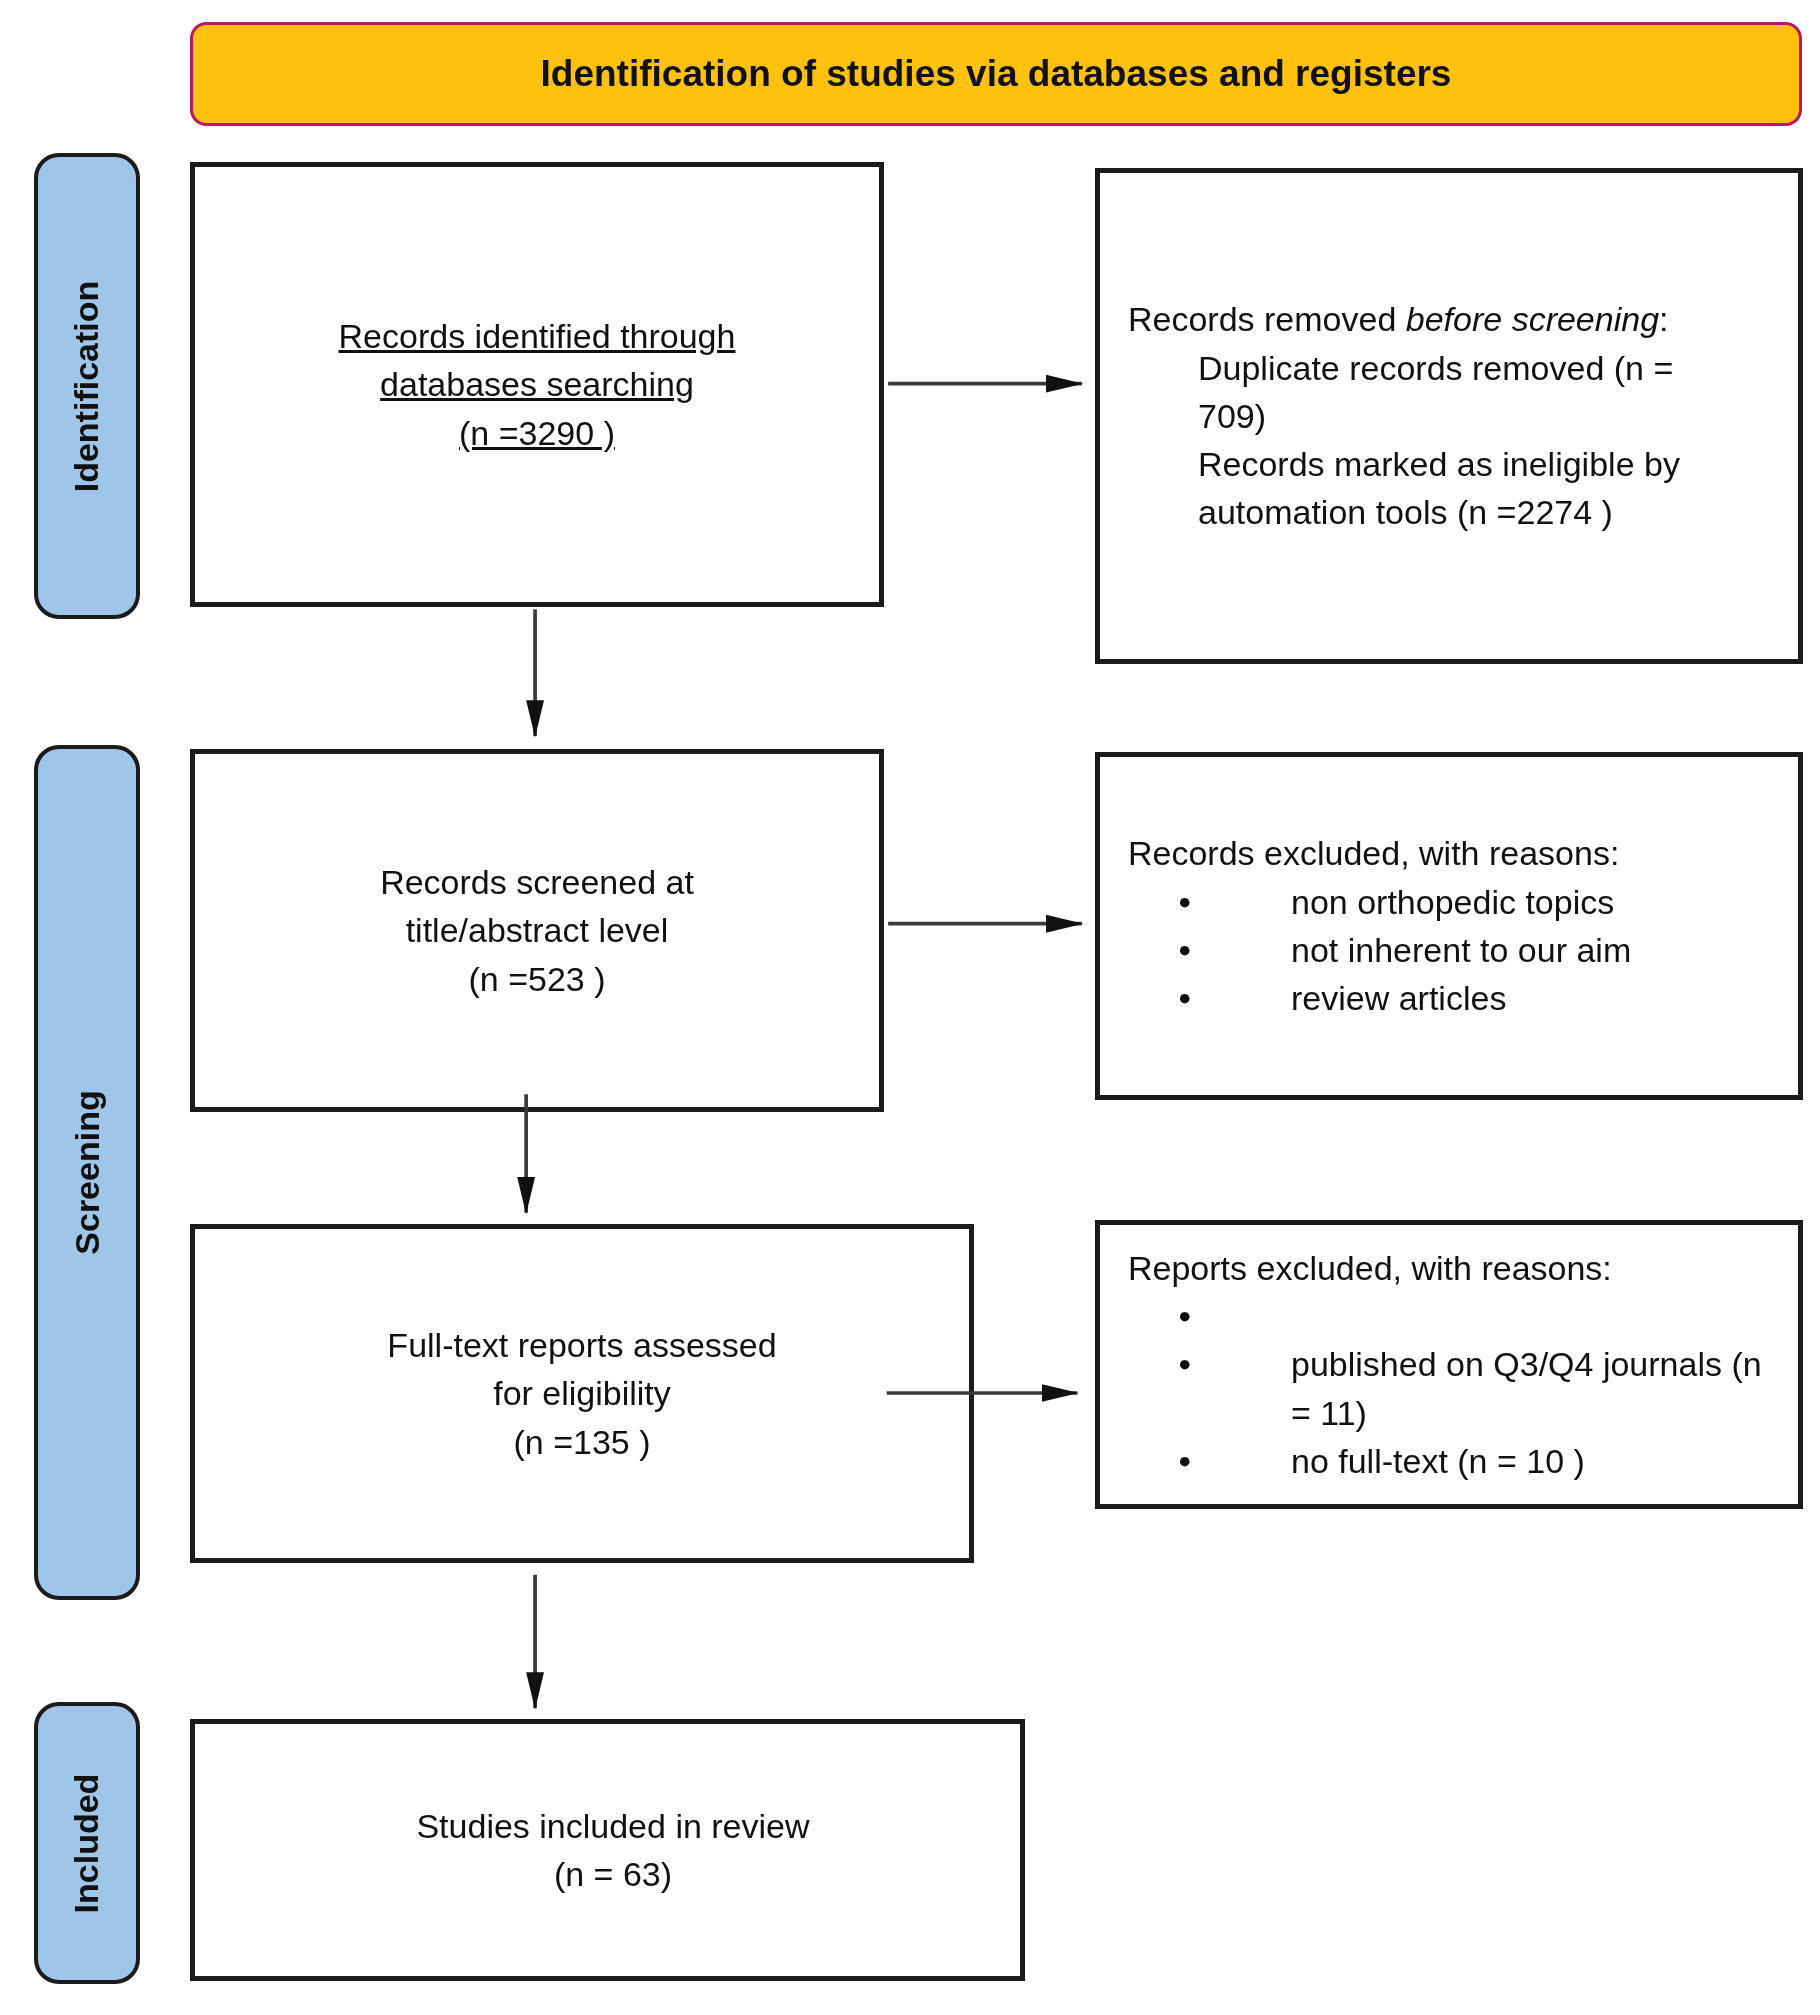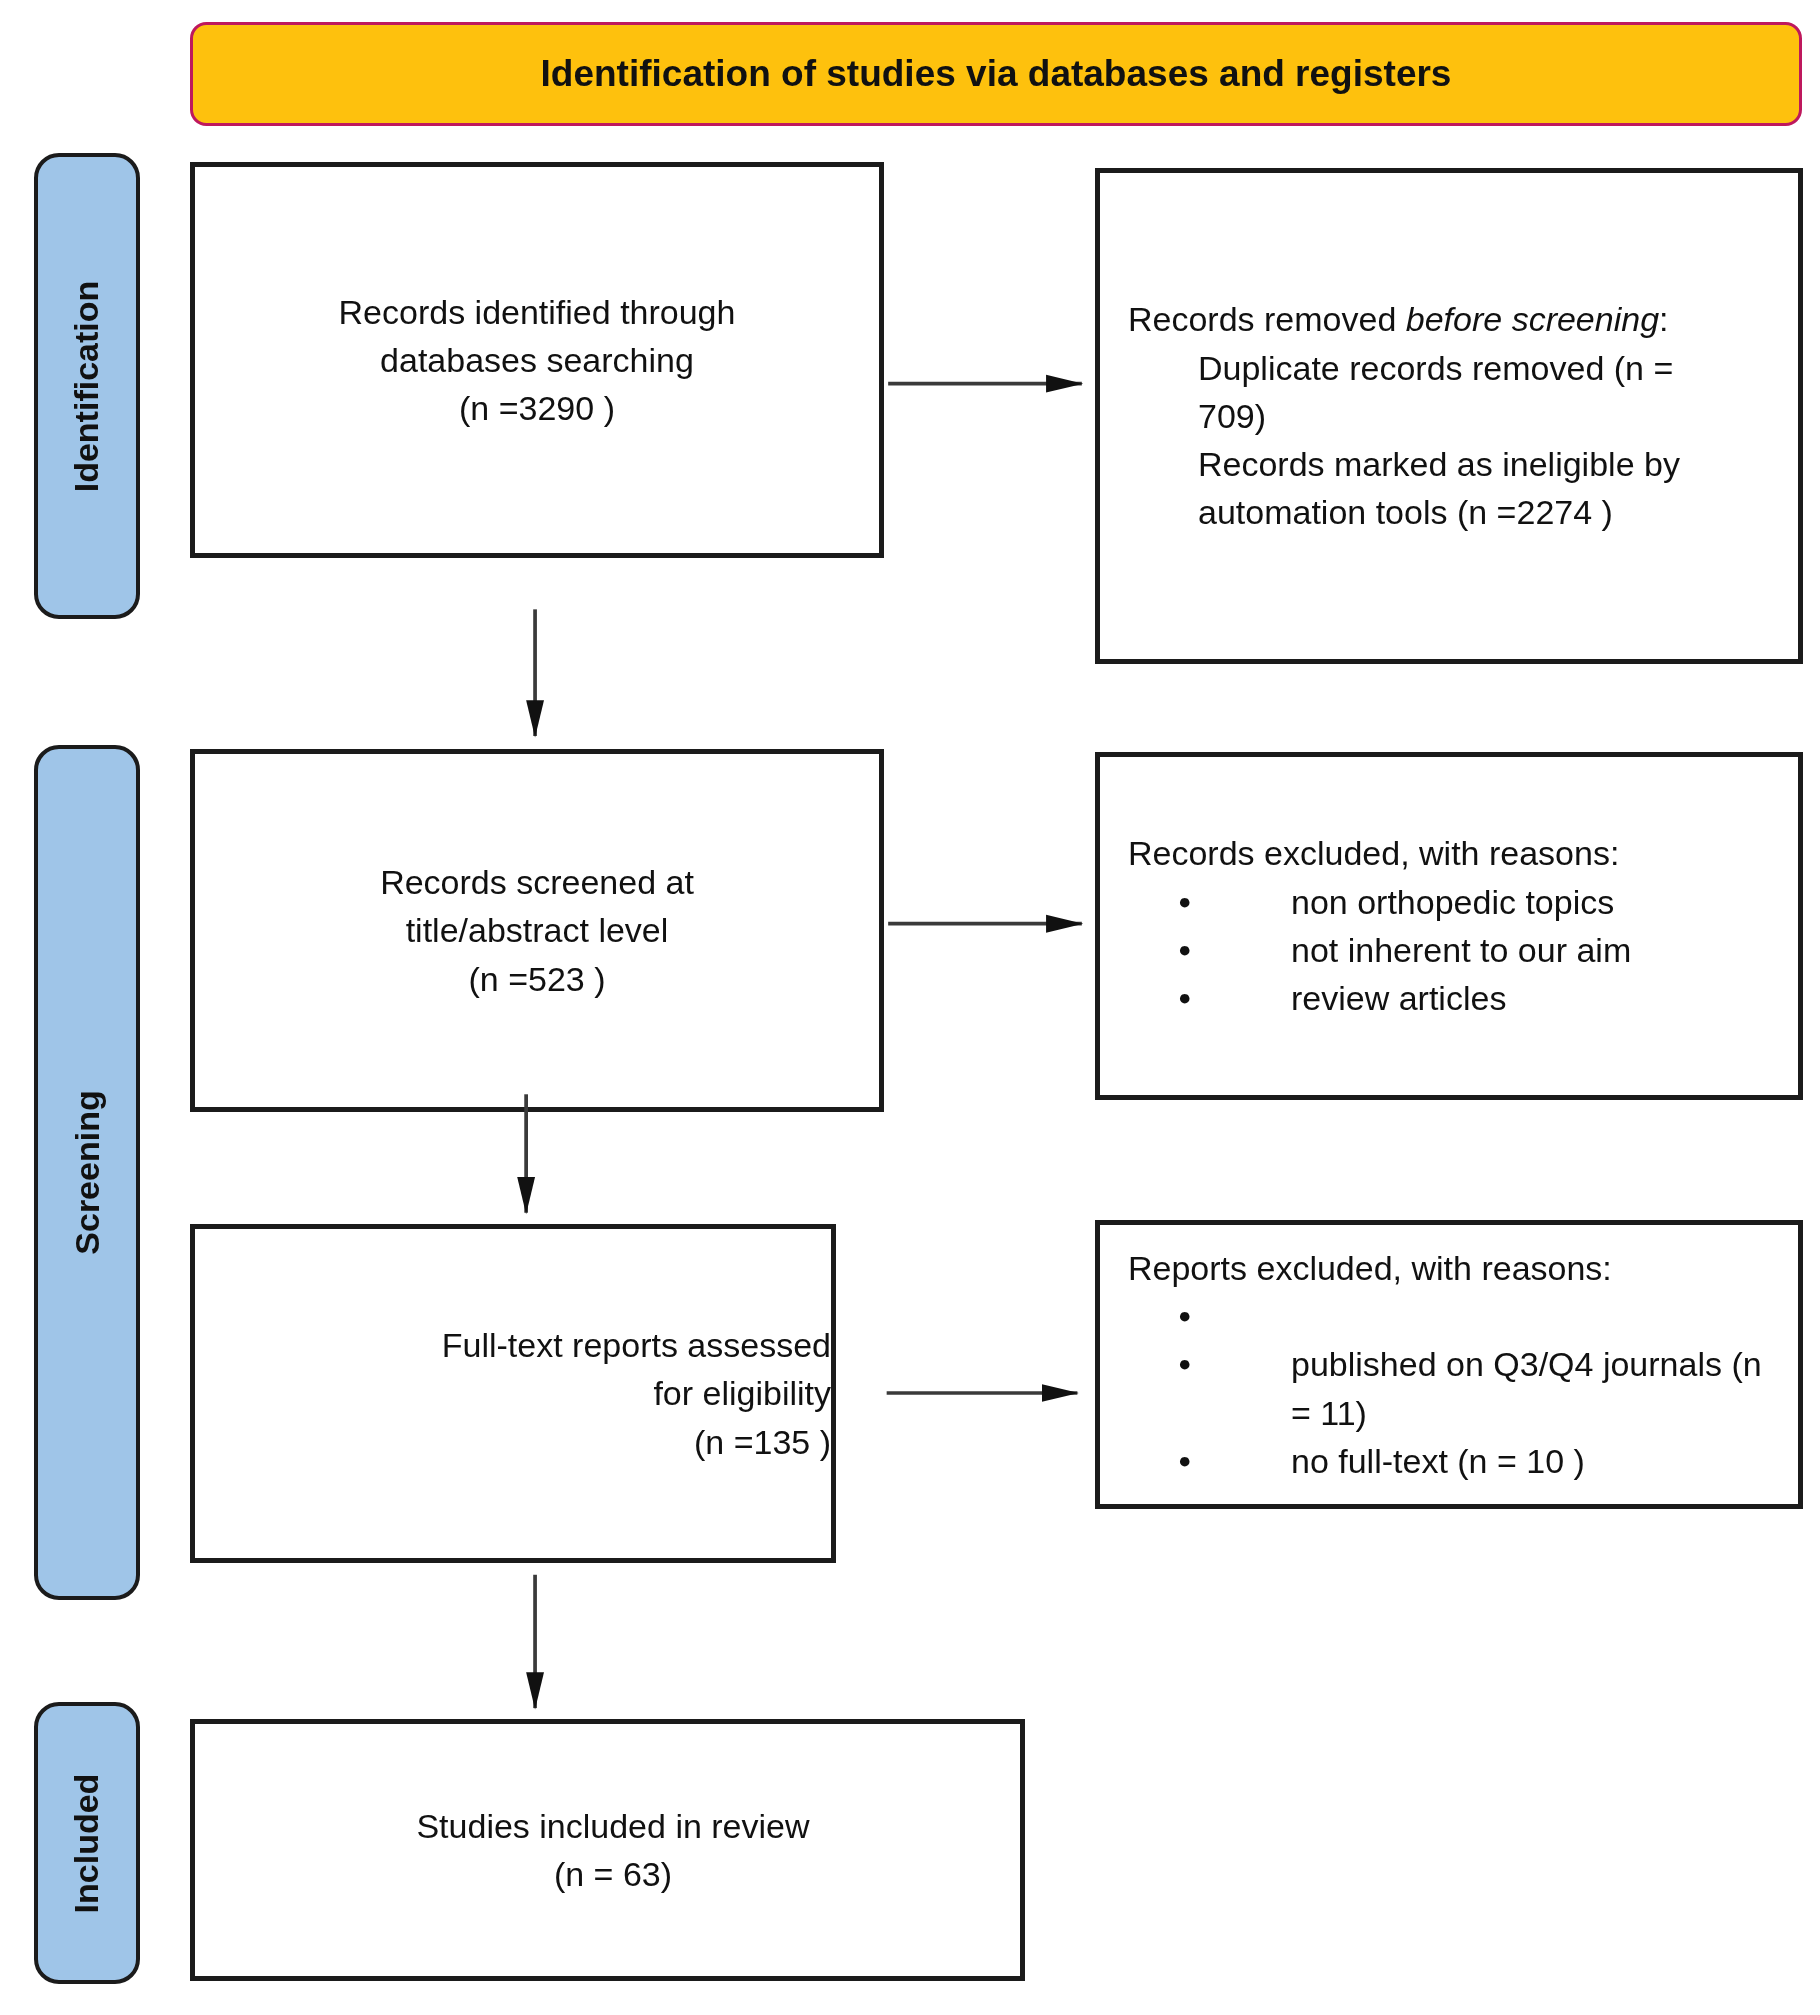--- a/index.html
+++ b/index.html
@@ -87,33 +87,33 @@
   <div class="side-label" style="top:153px; height:466px;">
     <span class="vtext">Identification</span>
   </div>
   <div class="side-label" style="top:745px; height:855px;">
     <span class="vtext">Screening</span>
   </div>
   <div class="side-label" style="top:1702px; height:282px;">
     <span class="vtext">Included</span>
   </div>
 
-  <div class="box center-box" style="left:190px; top:162px; width:694px; height:396px;">
+  <div class="box center-box" style="left:190px; top:162px; width:694px; height:445px;text-decoration:underline;">
     <div>Records identified through</div>
     <div>databases searching</div>
     <div>(n =3290 )</div>
   </div>
 
   <div class="box center-box" style="left:190px; top:749px; width:694px; height:363px;">
     <div>Records screened at</div>
     <div>title/abstract level</div>
     <div>(n =523 )</div>
   </div>
 
-  <div class="box center-box" style="left:190px; top:1224px; width:646px; height:339px;align-items:flex-end;">
+  <div class="box center-box" style="left:190px; top:1224px; width:784px; height:339px;">
     <div>Full-text reports assessed</div>
     <div>for eligibility</div>
     <div>(n =135 )</div>
   </div>
 
   <div class="box center-box" style="left:190px; top:1719px; width:835px; height:262px;padding-left:11px;">
     <div>Studies included in review</div>
     <div>(n = 63)</div>
   </div>
 

